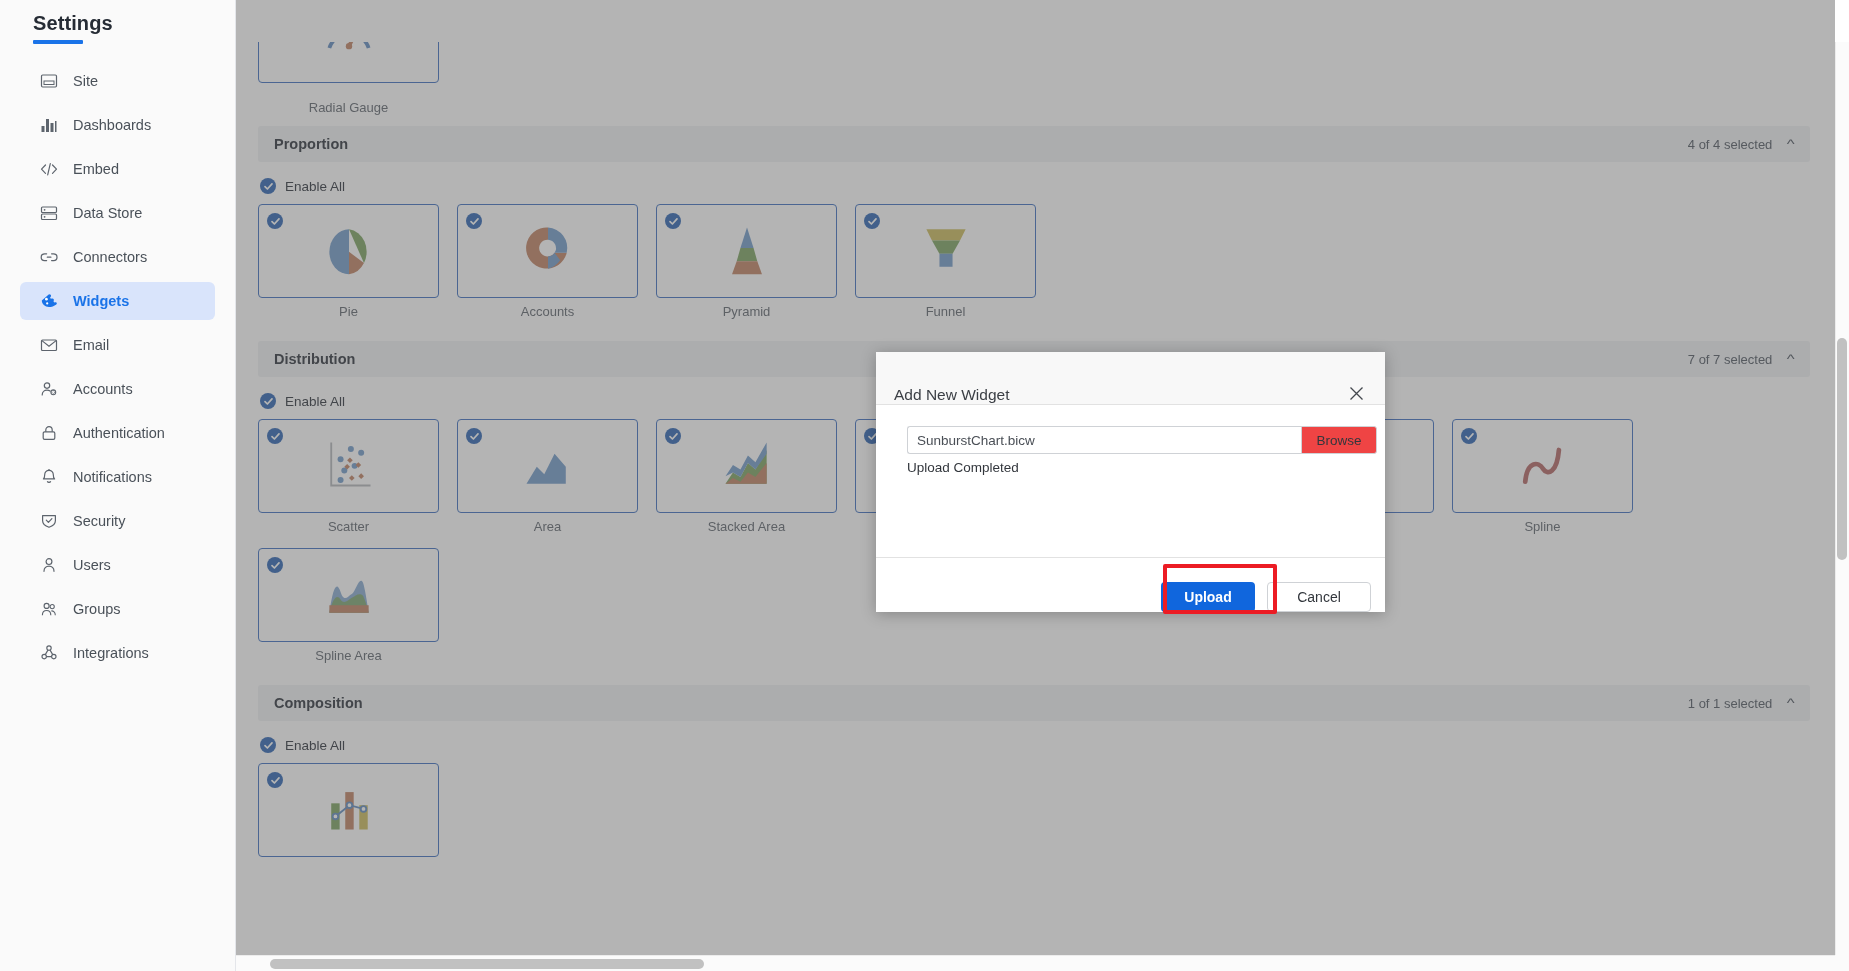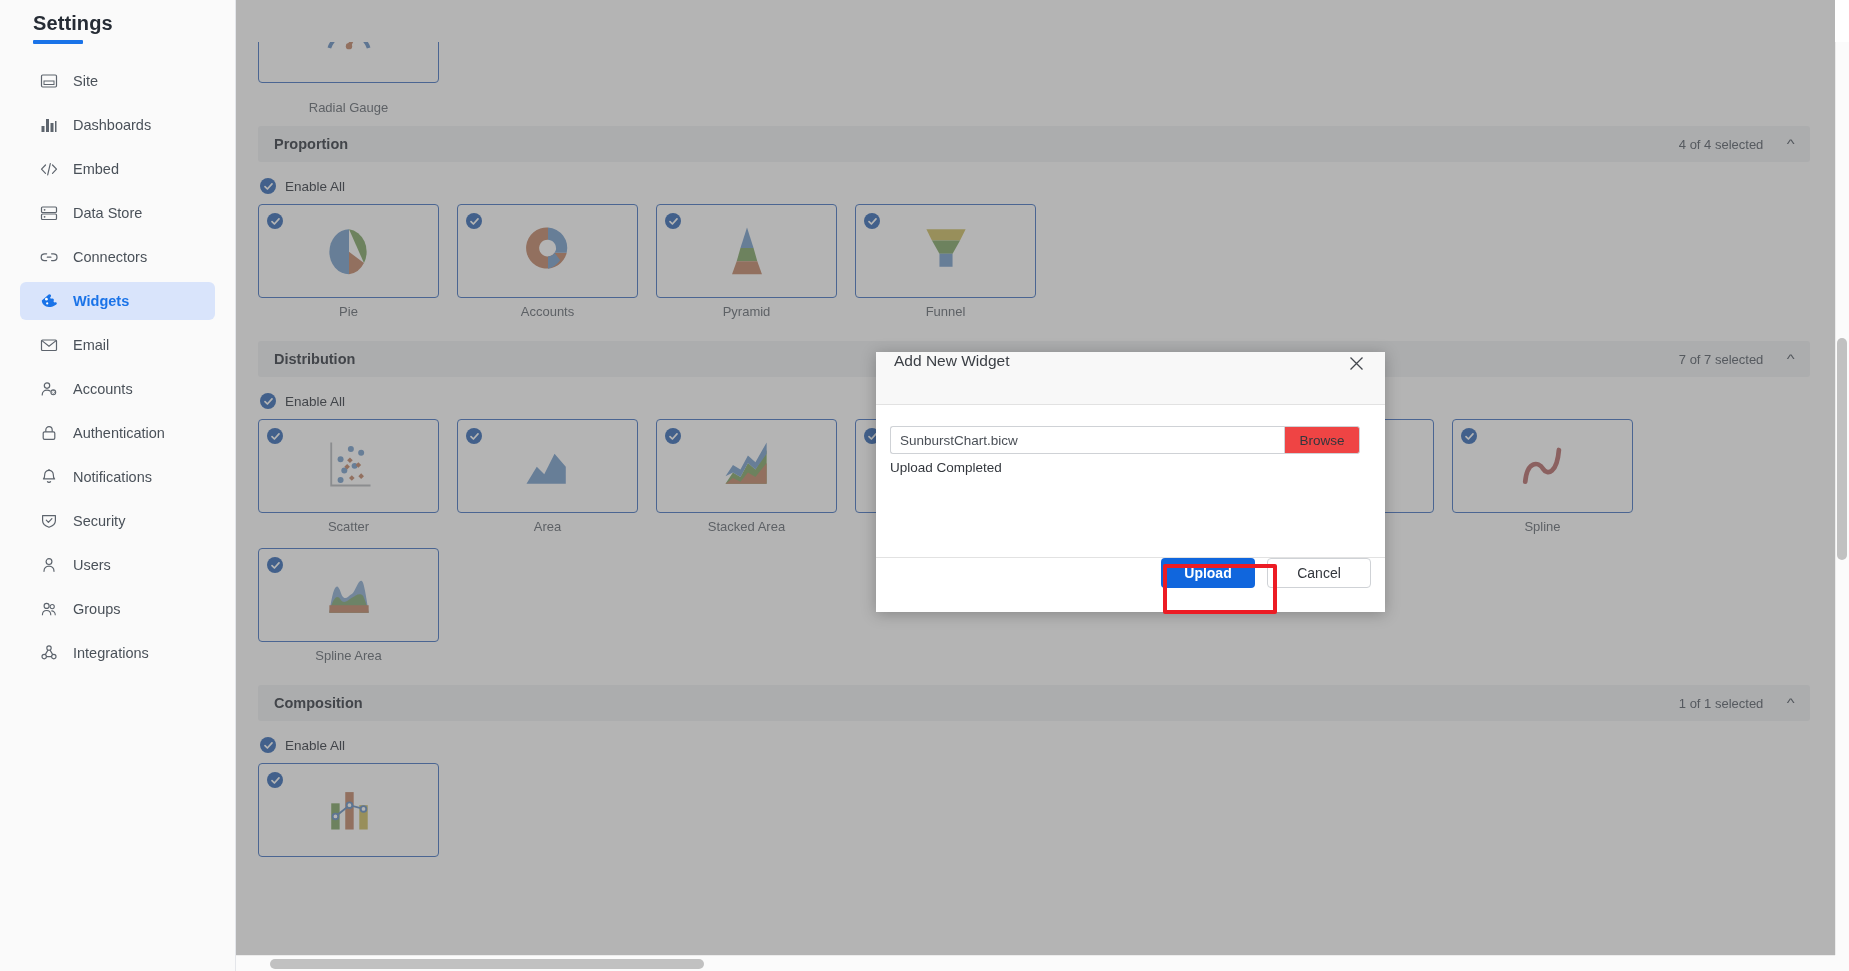--- a/index.html
+++ b/index.html
@@ -55,21 +55,21 @@
   .section-bar {
     position: relative;
     margin: 0 22px 0 22px;
     height: 36px; background: #f1f3f5;
     border-radius: 3px;
     display: flex; align-items: center;
     padding: 0 16px;
   }
   .section-name { font-size: 14.5px; font-weight: bold; color: #3c4149; }
   .section-right {
-    margin-left: auto; display: flex; align-items: center; gap: 25px;
+    margin-left: auto; display: flex; align-items: center; gap: 16px;
     font-size: 13px; color: #5d646d; justify-content: flex-end;
   }
   .chev { font-size: 12px; color:#5d646d; transform: scaleX(1.4); }
 
   .enable-row {
     display: flex; align-items: center; gap: 9px;
     margin: 16px 0 10px 24px; font-size: 13.5px; color: #3c4149;
   }
 
   .cards { display: flex; flex-wrap: wrap; margin-left: 22px; }
@@ -127,30 +127,30 @@
     position: absolute; left: 876px; top: 352px;
     width: 509px; height: 260px;
     background: #ffffff;
     box-shadow: 0 2px 14px rgba(0,0,0,0.25);
     z-index: 30;
     display: flex; flex-direction: column;
   }
   .modal-head {
     height: 53px; background: #f8f8f8;
     border-bottom: 1px solid #e2e2e2;
-    display: flex; align-items: flex-start;
+    display: flex; align-items: flex-end;
     padding: 0 18px 0 18px;
   }
   .modal-title { font-size: 15.5px; color: #3b3f45; }
   .modal-close {
     margin-left: auto; width: 22px; height: 22px; cursor: pointer;
     display:flex; align-items:center; justify-content:center;
     color:#44484e;
   }
-  .modal-body { flex: 1; padding: 21px 14px 0 14px; }
+  .modal-body { flex: 1; padding: 21px 14px 0 31px; }
 
   .file-row { display: flex; width: 470px; height: 28px; }
   .file-input {
     flex: 1; height: 28px;
     border: 1px solid #cfd2d6; border-right: none;
     border-radius: 3px 0 0 3px;
     font-size: 13.5px; color: #4a4f56;
     padding: 0 9px; outline: none; background:#fff;
     font-family: "Liberation Sans", sans-serif;
   }
@@ -162,21 +162,21 @@
   }
   .upload-status {
     margin-top: 6px; font-size: 13.5px; color: #33373d;
   }
   .kv { display: flex; margin-top: 6px; font-size: 13.5px; color: #33373d; }
   .kv-key { width: 97px; }
   .kv-val { }
 
   .modal-foot {
     height: 55px; border-top: 1px solid #e2e2e2;
-    display: flex; align-items: flex-start; justify-content: flex-end;
+    display: flex; align-items: flex-end; justify-content: flex-end;
     padding-right: 14px; gap: 12px;
   }
   .btn-upload {
     width: 94px; height: 30px;
     background: #1066dd; border: none; border-radius: 4px;
     color: #fff; font-size: 14px; font-weight: bold; cursor: pointer;
     font-family: "Liberation Sans", sans-serif;
   }
   .btn-cancel {
     width: 104px; height: 30px;

